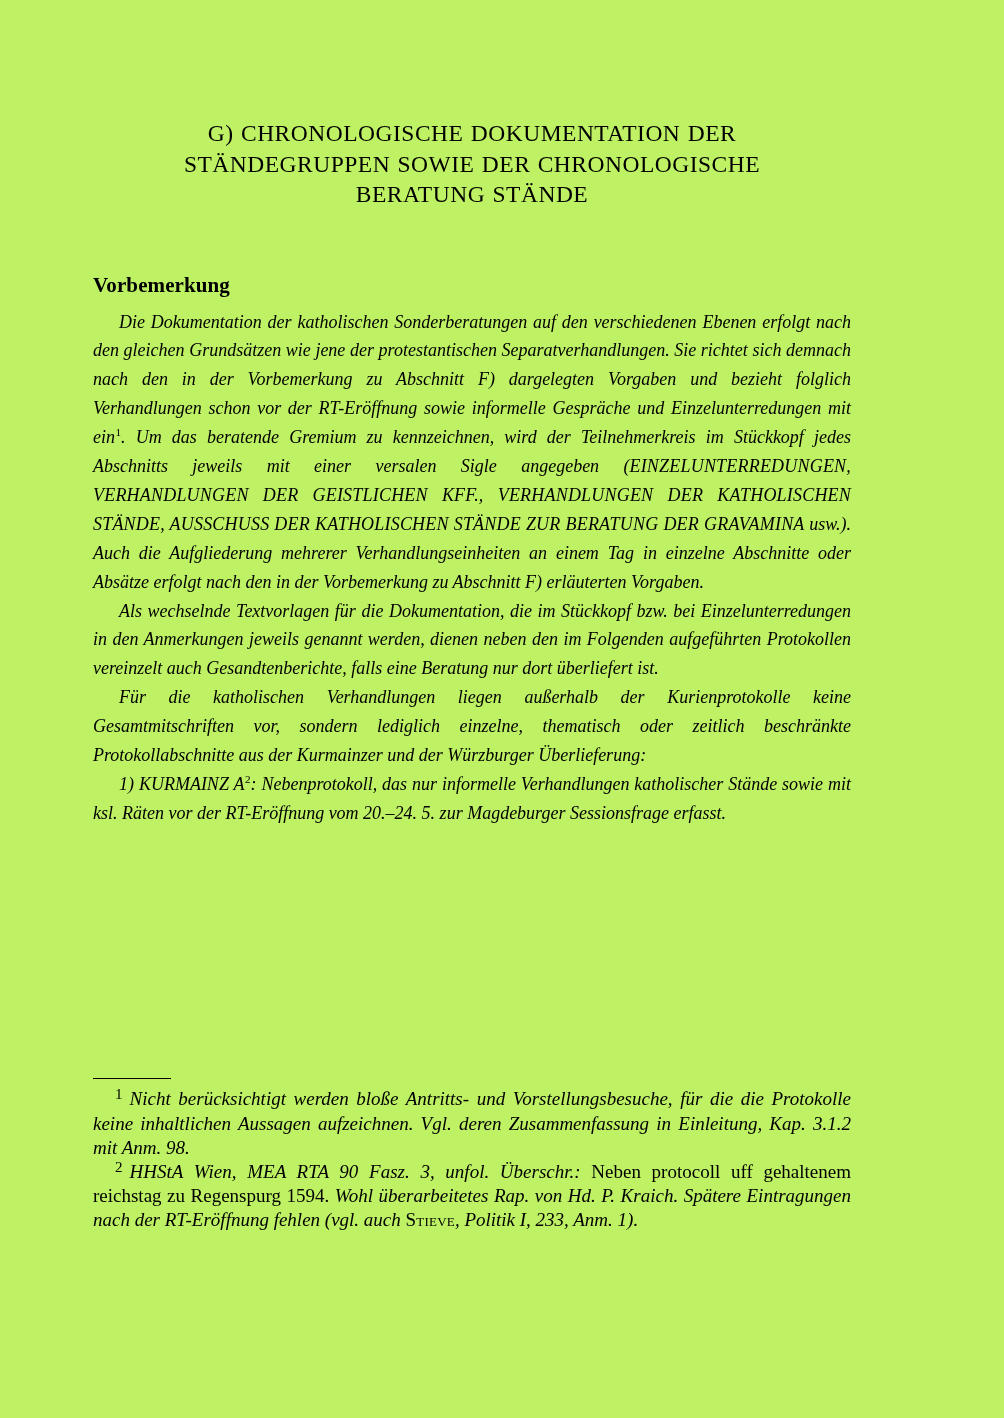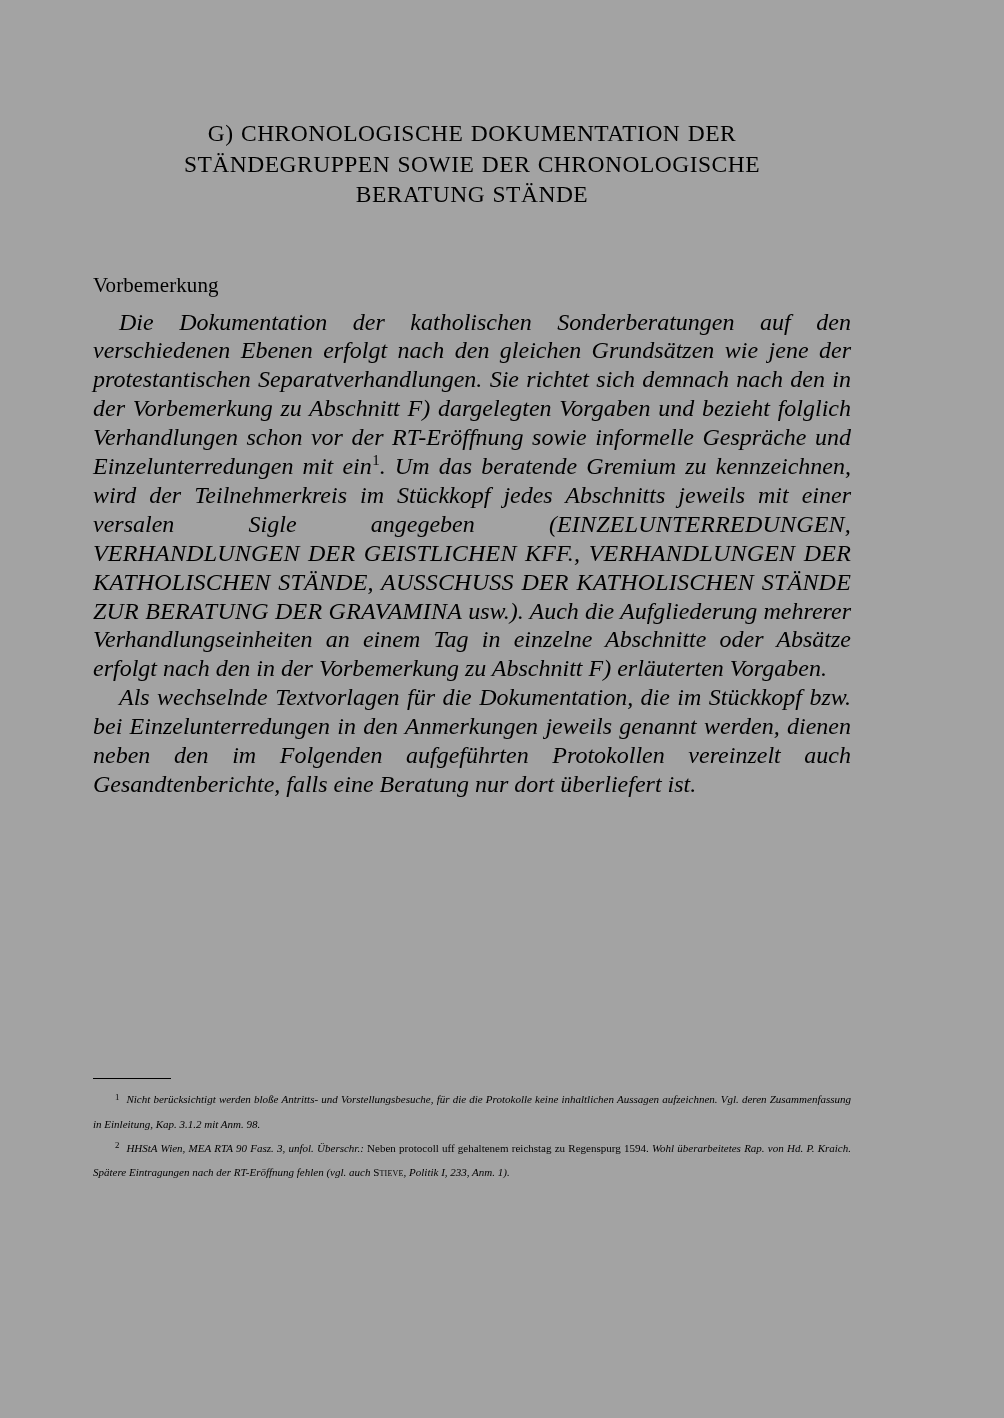--- a/index.html
+++ b/index.html
@@ -4,21 +4,21 @@
 <style>
   html, body {
     margin: 0;
     padding: 0;
     background: #ffffff;
   }
   .page {
     position: relative;
     width: 1004px;
     height: 1418px;
-    background: #a3a3a3;
+    background: #bef264;
     margin: 0 auto;
     overflow: hidden;
     font-family: "Liberation Serif", "DejaVu Serif", serif;
     color: #000000;
     -webkit-font-smoothing: antialiased;
   }
   .textblock {
     position: absolute;
     left: 93px;
     top: 0;
@@ -38,30 +38,30 @@
     word-spacing: 1px;
   }
   .doc-title .tline { display: block; }
 
   
   .section-heading {
     margin: 0;
     padding-top: 62px;
     font-size: 21px;
     line-height: 26px;
-    font-weight: normal;
+    font-weight: bold;
     font-style: normal;
     letter-spacing: 0.1px;
   }
 
   
   .body-para {
     margin: 0;
     font-style: italic;
-    font-size: 24px;
+    font-size: 18px;
     line-height: 28.9px;
     text-align: justify;
     text-justify: inter-word;
     hyphens: manual;
     text-indent: 26px;
   }
   .body-para.first { margin-top: 10px; }
   .caps {
     font-style: italic;
     letter-spacing: 0.2px;
@@ -83,21 +83,21 @@
   }
   .fn-rule {
     width: 78px;
     height: 1.4px;
     background: #000000;
     margin: 0 0 8px 0;
   }
   .footnote {
     margin: 0;
     font-style: italic;
-    font-size: 11px;
+    font-size: 19px;
     line-height: 24.2px;
     text-align: justify;
     text-justify: inter-word;
     text-indent: 22px;
   }
   .footnote .fn-num {
     font-style: normal;
     font-size: 0.80em;
     vertical-align: 0.42em;
     line-height: 0;
@@ -124,21 +124,23 @@
       <span class="tline">STÄNDEGRUPPEN SOWIE DER CHRONOLOGISCHE</span>
       <span class="tline">BERATUNG STÄNDE</span>
     </h1>
 
     <h2 class="section-heading">Vorbemerkung</h2>
 
     <p class="body-para first"><span>Die Dokumentation der katholischen Sonderberatungen auf den verschiedenen Ebenen erfolgt nach den gleichen Grundsätzen wie jene der protestantischen Separatverhandlungen. Sie richtet sich demnach nach den in der Vorbemerkung zu Abschnitt F) dargelegten Vorgaben und bezieht folglich Verhandlungen schon vor der RT-Eröffnung sowie informelle Gespräche und Einzelunterredungen mit ein</span><sup class="fnmark">1</sup><span>. Um das beratende Gremium zu kennzeichnen, wird der Teilnehmerkreis im Stückkopf jedes Abschnitts jeweils mit einer versalen Sigle angegeben (</span><span class="caps">EINZELUNTERREDUNGEN, VERHANDLUNGEN DER GEISTLICHEN KFF., VERHANDLUNGEN DER KATHOLISCHEN STÄNDE, AUSSCHUSS DER KATHOLISCHEN STÄNDE ZUR BERATUNG DER GRAVAMINA</span><span> usw.). Auch die Aufgliederung mehrerer Verhandlungseinheiten an einem Tag in einzelne Abschnitte oder Absätze erfolgt nach den in der Vorbemerkung zu Abschnitt F) erläuterten Vorgaben.</span></p>
 
     <p class="body-para">Als wechselnde Textvorlagen für die Dokumentation, die im Stückkopf bzw. bei Einzelunterredungen in den Anmerkungen jeweils genannt werden, dienen neben den im Folgenden aufgeführten Protokollen vereinzelt auch Gesandtenberichte, falls eine Beratung nur dort überliefert ist.</p>
 
+    <p class="body-para">Für die katholischen Verhandlungen liegen außerhalb der Kurienprotokolle keine Gesamtmitschriften vor, sondern lediglich einzelne, thematisch oder zeitlich beschränkte Protokollabschnitte aus der Kurmainzer und der Würzburger Überlieferung:</p>
 
+    <p class="body-para"><span>1) KURMAINZ A</span><sup class="fnmark">2</sup><span>: Nebenprotokoll, das nur informelle Verhandlungen katholischer Stände sowie mit ksl. Räten vor der RT-Eröffnung vom 20.–24. 5. zur Magdeburger Sessionsfrage erfasst.</span></p>
 
 
   </div>
 
   <div class="footnotes">
 
     <div class="fn-rule"></div>
 
     <p class="footnote"><span class="fn-num">1</span><span>Nicht berücksichtigt werden bloße Antritts- und Vorstellungsbesuche, für die die Protokolle keine inhaltlichen Aussagen aufzeichnen. Vgl. deren Zusammenfassung in Einleitung, Kap. 3.1.2 mit Anm. 98.</span></p>
 

